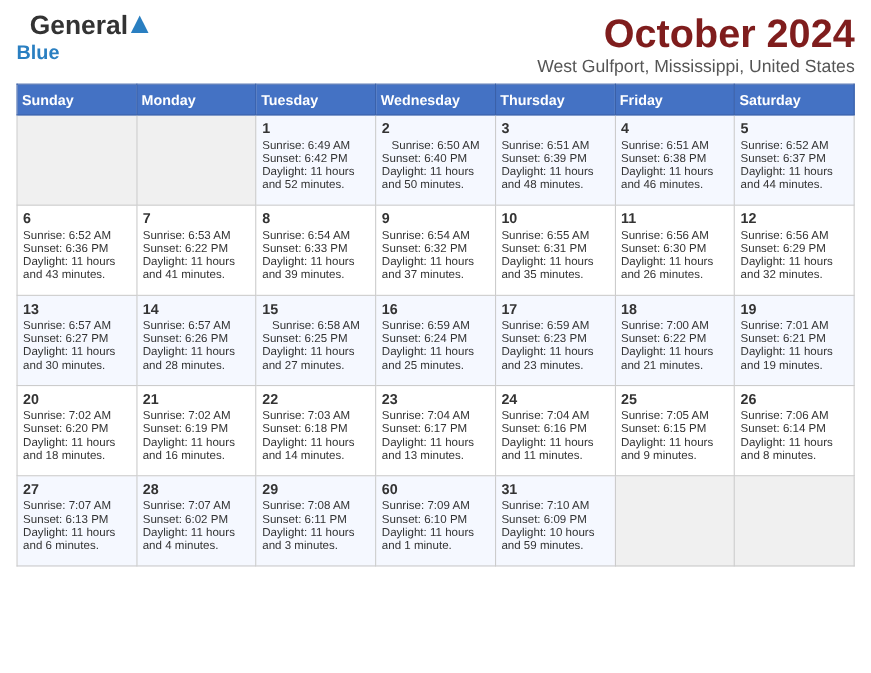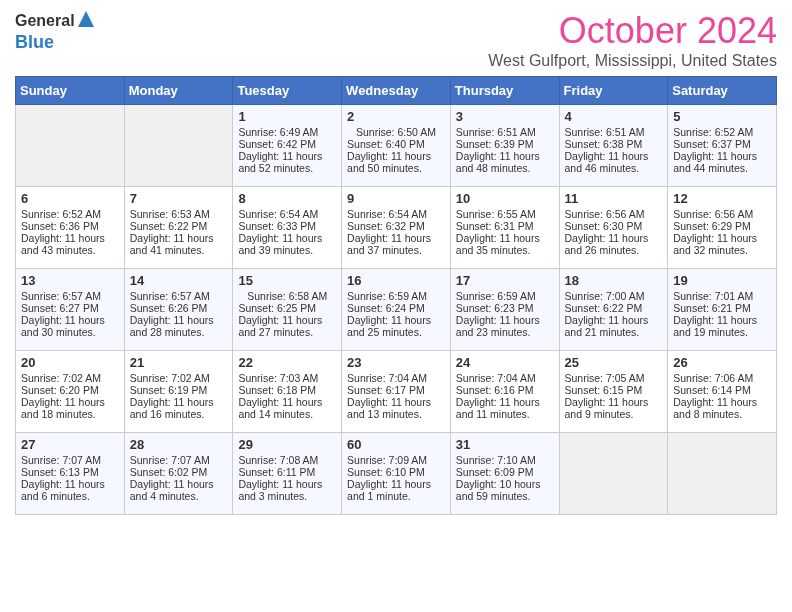--- a/index.html
+++ b/index.html
@@ -23,36 +23,37 @@
     .logo {
       display: flex;
       flex-direction: column;
       align-items: flex-start;
     }
     .logo-text {
       display: flex;
       align-items: center;
     }
     .logo-general {
-      font-size: 16px;
+      font-size: 24px;
       font-weight: bold;
       color: #333;
+      margin-left: 12px;
     }
     .logo-blue {
       font-size: 18px;
       font-weight: bold;
       color: #2a7fc1;
     }
     .title-block {
       text-align: right;
     }
     .month-title {
       font-size: 36px;
-      color: #ec4899;
-      font-weight: normal;
+      color: #7f1d1d;
+      font-weight: bold;
     }
     .location-title {
       font-size: 16px;
       color: #555;
     }
     table {
       width: 100%;
       border-collapse: collapse;
       table-layout: fixed;
       padding-left: 33px;

